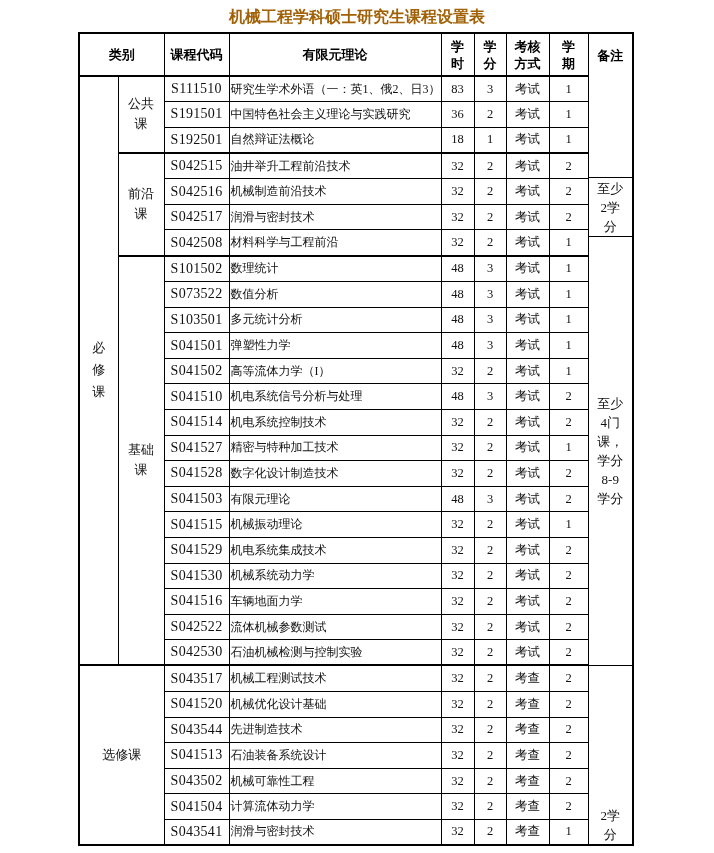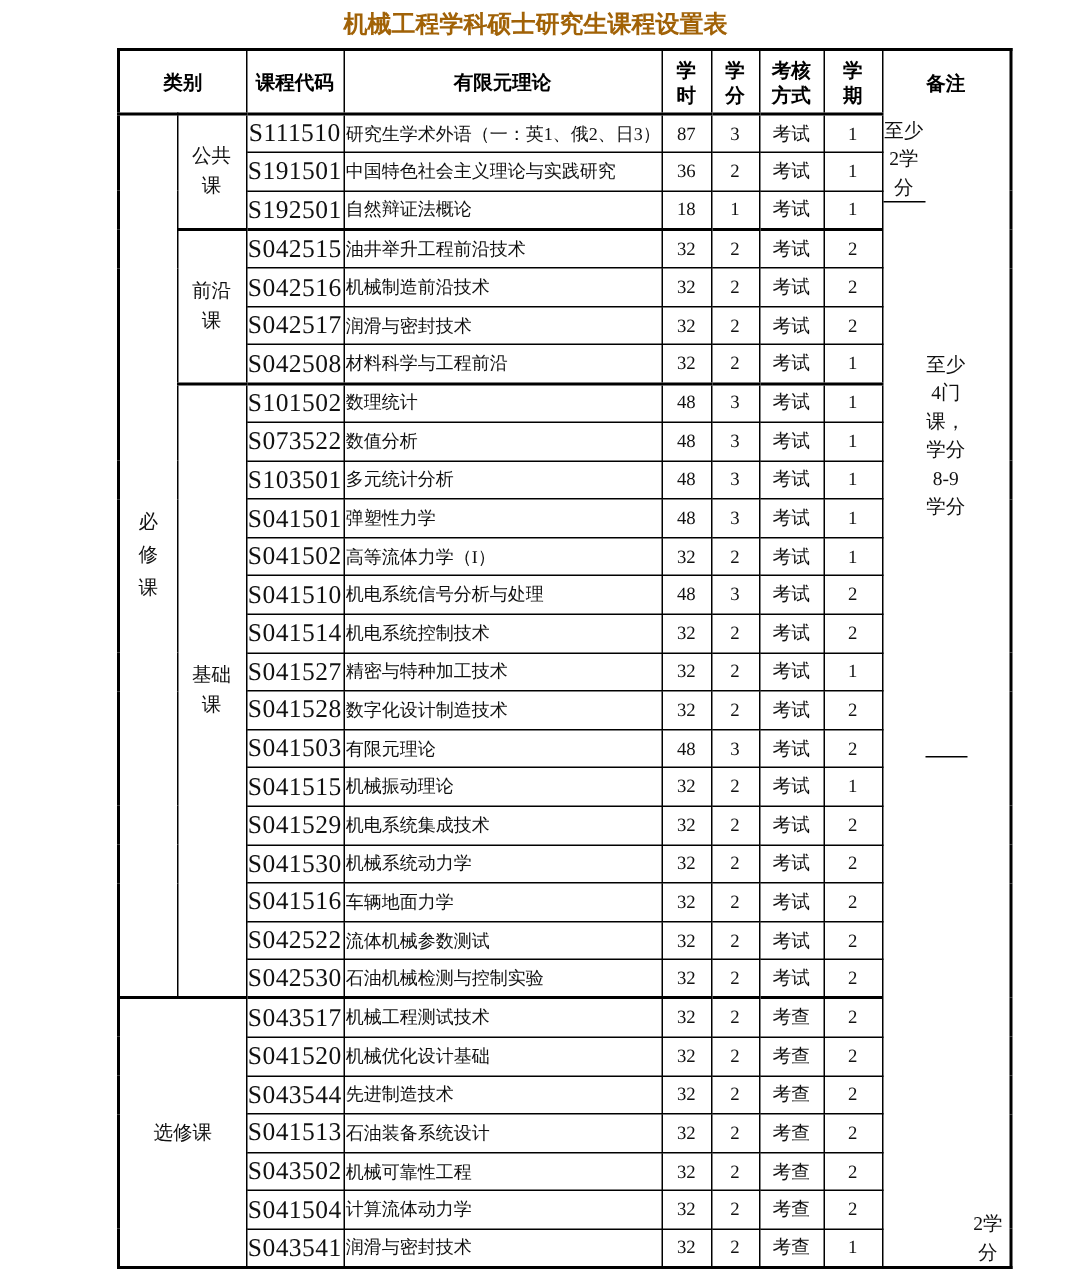--- a/index.html
+++ b/index.html
@@ -45,32 +45,32 @@
     text-align: center;
     vertical-align: middle;
     color: #000;
   }
   thead th { border-bottom: 2px solid #000; }
   th.remark-h { border-bottom: none; }
   .h1 { display: inline-block; width: 15px; }
   .h2 { display: inline-block; width: 30px; }
   tr.section-start td { border-top: 2px solid #000; }
   td.c   { text-align: center; font-size: 12.5px; }
-  td.code { text-align: center; font-size: 17px; letter-spacing: 0.3px; }
+  td.code { text-align: center; font-size: 14px; letter-spacing: 0.3px; }
   td.name {
     text-align: left; padding-left: 1px; font-size: 12px;
     white-space: nowrap; overflow: hidden;
   }
   td.cat-main, td.cat-sub, td.cat-merged {
     text-align: center; vertical-align: middle; font-size: 13px;
   }
   .vtext { display: inline-block; width: 14px; line-height: 22px; text-align: center; font-family: Liberation Mono, monospace; }
   .wtext { display: inline-block; width: 27px; line-height: 20px; text-align: center; }
   td.remark-cell { border-top: none; vertical-align: top; padding: 0; }
-  .remark-stack { display: flex; flex-direction: row; height: 768px; }
+  .remark-stack { display: flex; flex-direction: column; height: 768px; }
   .rc { display: flex; align-items: center; justify-content: center; }
   .rc-a { height: 102px; border-bottom: 1px solid #000; }
   .rc-b { height: 59px;  border-bottom: 1px solid #000; }
   .rc-c { height: 429px; border-bottom: 1px solid #000; justify-content: center; }
   .rc-d { flex: 1; align-items: flex-end; padding-top: 48px; }
   .rtext { display: inline-block; width: 28px; text-align: center; font-size: 13px; line-height: 19px; }
 </style>
 </head>
 <body>
 
@@ -100,21 +100,21 @@
       <th class="remark-h">备注</th>
     </tr>
   </thead>
   <tbody>
 
     <tr>
       <td class="cat-main" rowspan="23"><span class="vtext">必修课</span></td>
       <td class="cat-sub" rowspan="3"><span class="wtext">公共课</span></td>
       <td class="code">S111510</td>
       <td class="name">研究生学术外语（一：英1、俄2、日3）</td>
-      <td class="c">87</td>
+      <td class="c">83</td>
       <td class="c">3</td>
       <td class="c">考试</td>
       <td class="c">1</td>
       <td class="remark-cell" rowspan="30">
         <div class="remark-stack">
           <div class="rc rc-a"></div>
           <div class="rc rc-b">
               <span class="rtext">至少2学分</span>
             </div>
           <div class="rc rc-c">

